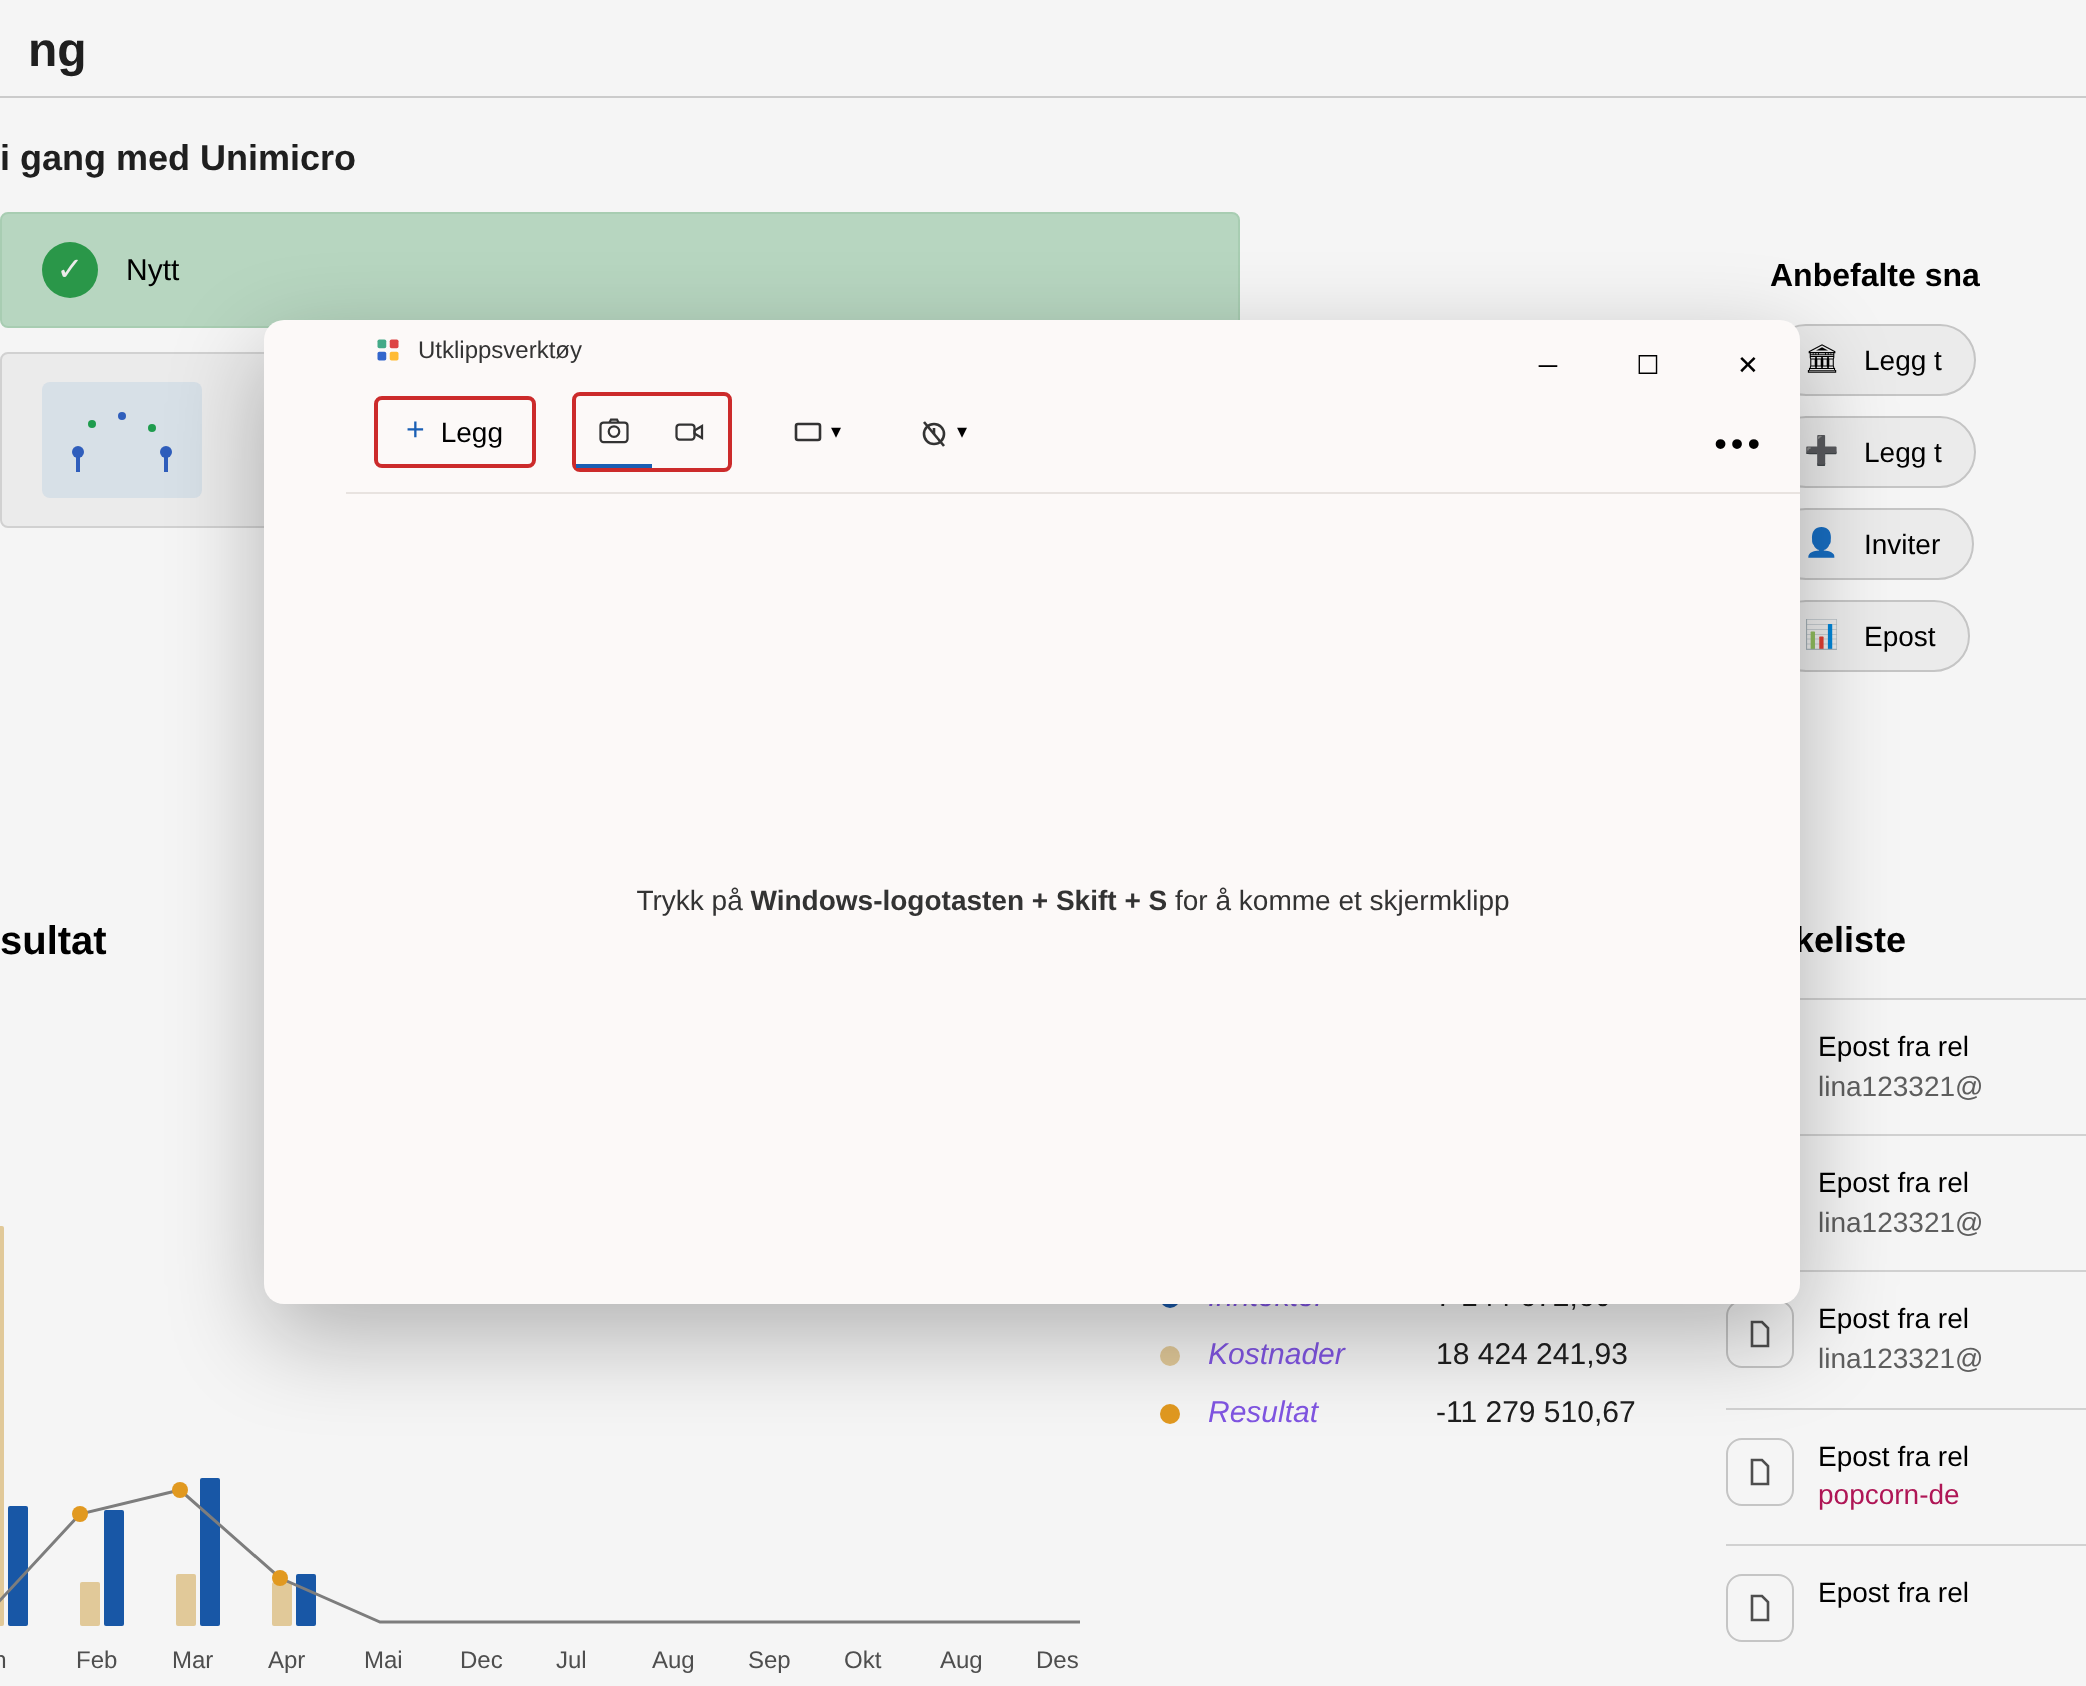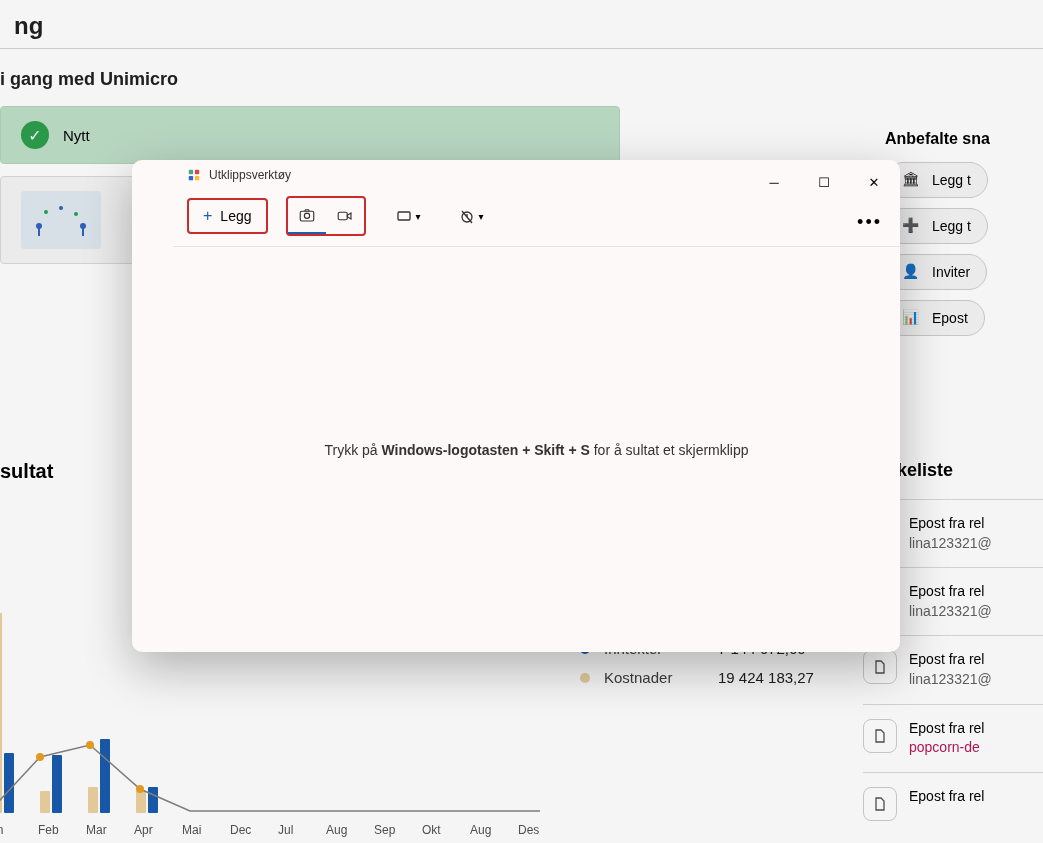--- a/index.html
+++ b/index.html
@@ -34,21 +34,21 @@
 .chart-line { position: absolute; bottom: 30px; left: -10px; right: 0; height: 260px; }
 .axis { position: absolute; bottom: 6px; left: -10px; right: 0; display: flex; }
 .axis span { width: 48px; font-size: 12px; color: #555; text-align: left; }
 
 .legend { position: absolute; left: 580px; top: 640px; }
 .legend-row { display: flex; align-items: center; gap: 14px; margin-bottom: 12px; font-size: 15px; }
 .dot { width: 10px; height: 10px; border-radius: 50%; }
 .dot.blue { background: #1a5fb4; }
 .dot.yellow { background: #f5dba6; }
 .dot.orange { background: #f5a623; }
-.legend-label { width: 100px; color: #404040; }
+.legend-label { width: 100px; color: #8b5cf6; font-style: italic; }
 .legend-val { color: #222; }
 
 .husk { position: absolute; right: -30px; top: 460px; width: 210px; }
 .husk h3 { font-size: 18px; font-weight: 600; margin-bottom: 18px; }
 .husk-item { display: flex; align-items: flex-start; gap: 12px; border-top: 1px solid #e3e3e3; padding: 14px 0; }
 .husk-icon { width: 34px; height: 34px; border: 1px solid #d6d6d6; border-radius: 8px; display: flex; align-items: center; justify-content: center; flex-shrink: 0; }
 .husk-txt { font-size: 14px; line-height: 1.4; overflow: hidden; }
 .snip { position: absolute; left: 132px; top: 160px; width: 768px; height: 492px; background: #fcf9f8; border-radius: 10px; box-shadow: 0 16px 48px rgba(0,0,0,0.28); display: flex; flex-direction: column; padding-left: 41px; }
 .snip-title { display: flex; align-items: center; gap: 8px; padding: 8px 14px; font-size: 12px; color: #333; }
 .snip-title-ico { width: 14px; height: 14px; }
@@ -164,21 +164,26 @@
 
   <div class="legend">
     <div class="legend-row">
         <span class="dot blue"></span>
         <span class="legend-label">Inntekter</span>
         <span class="legend-val">7 144 672,60</span>
       </div>
     <div class="legend-row">
         <span class="dot yellow"></span>
         <span class="legend-label">Kostnader</span>
-        <span class="legend-val">19 424 183,27</span>
+        <span class="legend-val">18 424 241,93</span>
+      </div>
+    <div class="legend-row">
+        <span class="dot orange"></span>
+        <span class="legend-label">Resultat</span>
+        <span class="legend-val">-11 279 510,67</span>
       </div>
   </div>
 
   <div class="husk">
     <h3>Huskeliste</h3>
     <div id="husk-list">
         <div class="husk-item">
           <div class="husk-icon">
             <svg width="16" height="16" viewBox="0 0 16 16">
               <path d="M4 2h5l3 3v9H4z" fill="none" stroke="#555" stroke-width="1.3"></path>
@@ -286,16 +291,16 @@
           <circle cx="8" cy="9" r="5" fill="none" stroke="#333" stroke-width="1.3"></circle>
           <line x1="8" y1="9" x2="8" y2="6" stroke="#333" stroke-width="1.3"></line>
           <line x1="3" y1="3" x2="13" y2="15" stroke="#333" stroke-width="1.3"></line>
         </svg>
       <span class="chev">▾</span>
     </button>
   </div>
   <div class="snip-more">•••</div>
   <div class="snip-body">
     <div class="snip-hint">
-      <span>Trykk på </span><b>Windows-logotasten + Skift + S</b><span> for å sultat et skjermklipp</span>
+      <span>Trykk på </span><b>Windows-logotasten + Skift + S</b><span> for å komme et skjermklipp</span>
     </div>
   </div>
 </div>
 
 </body></html>

